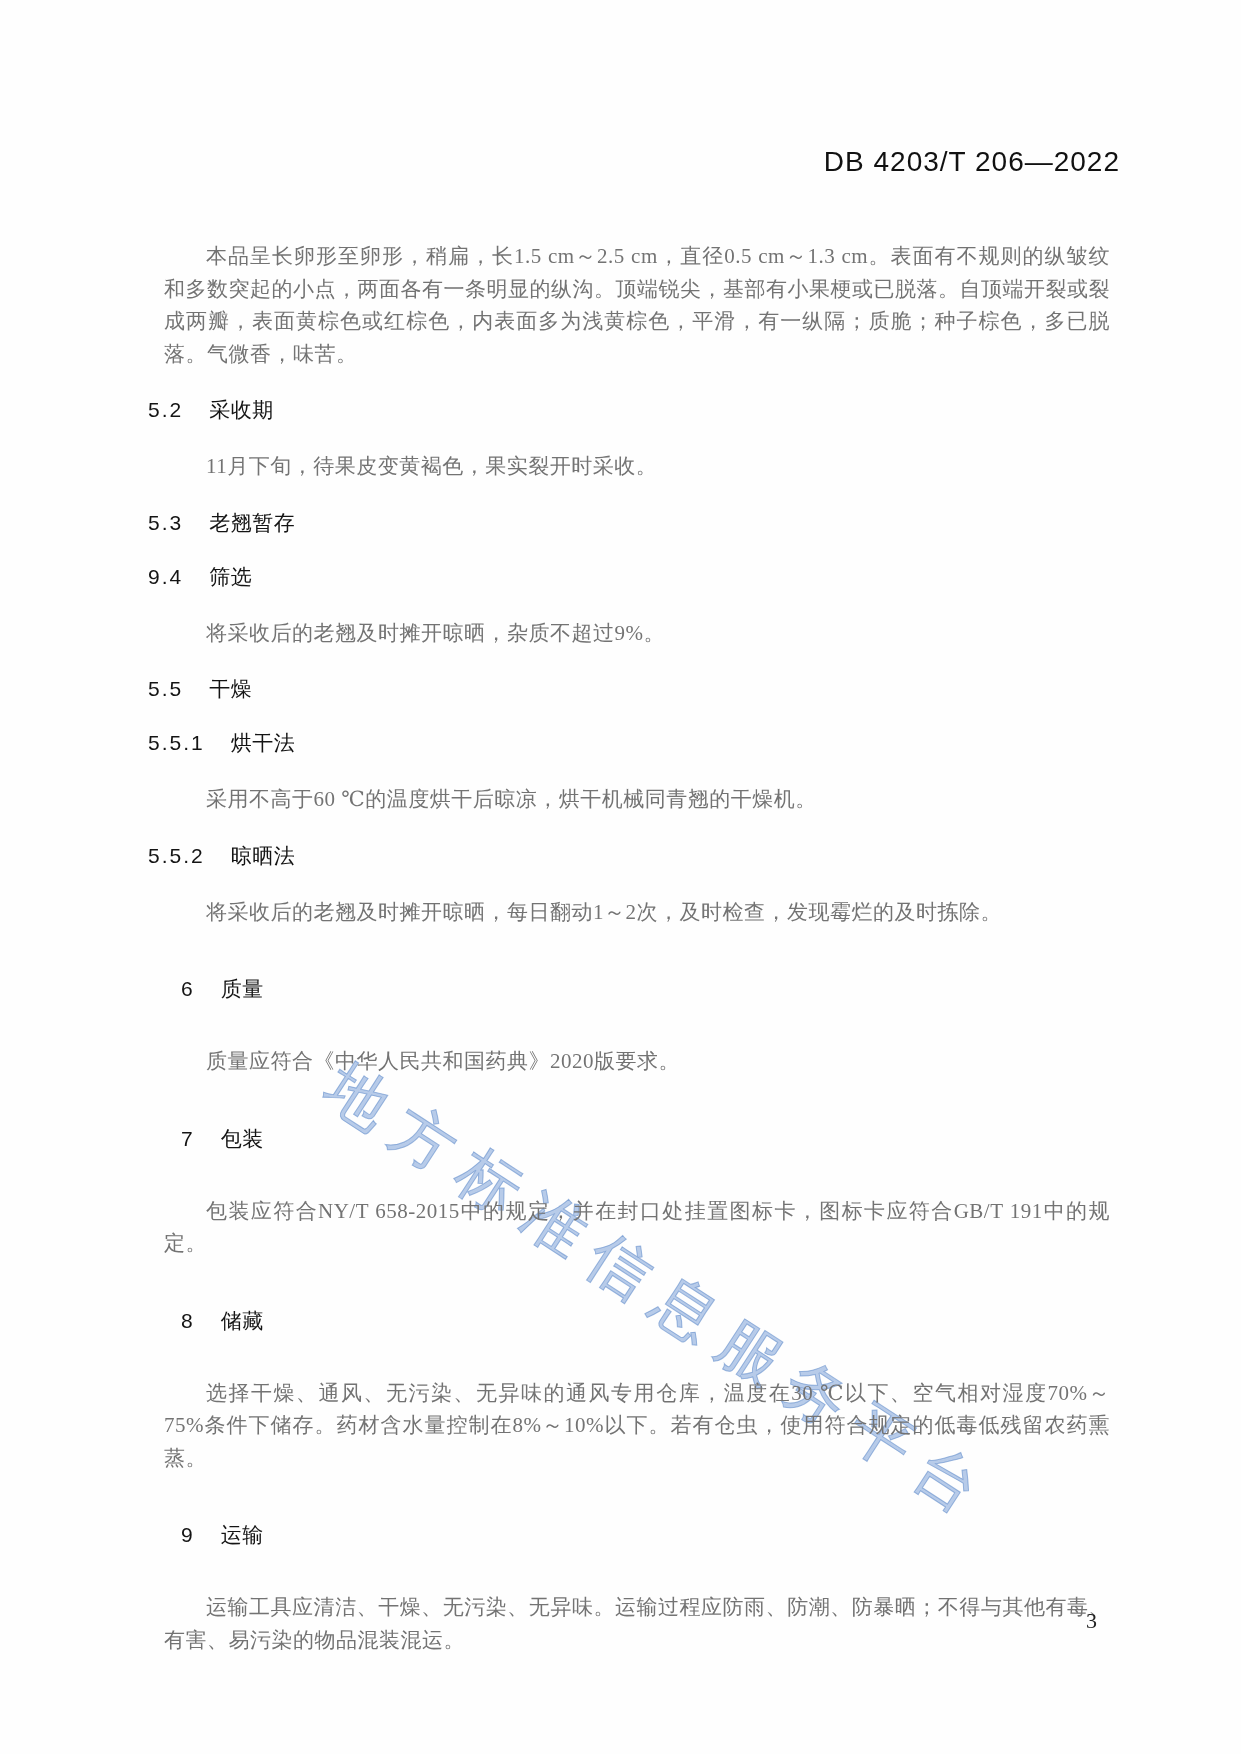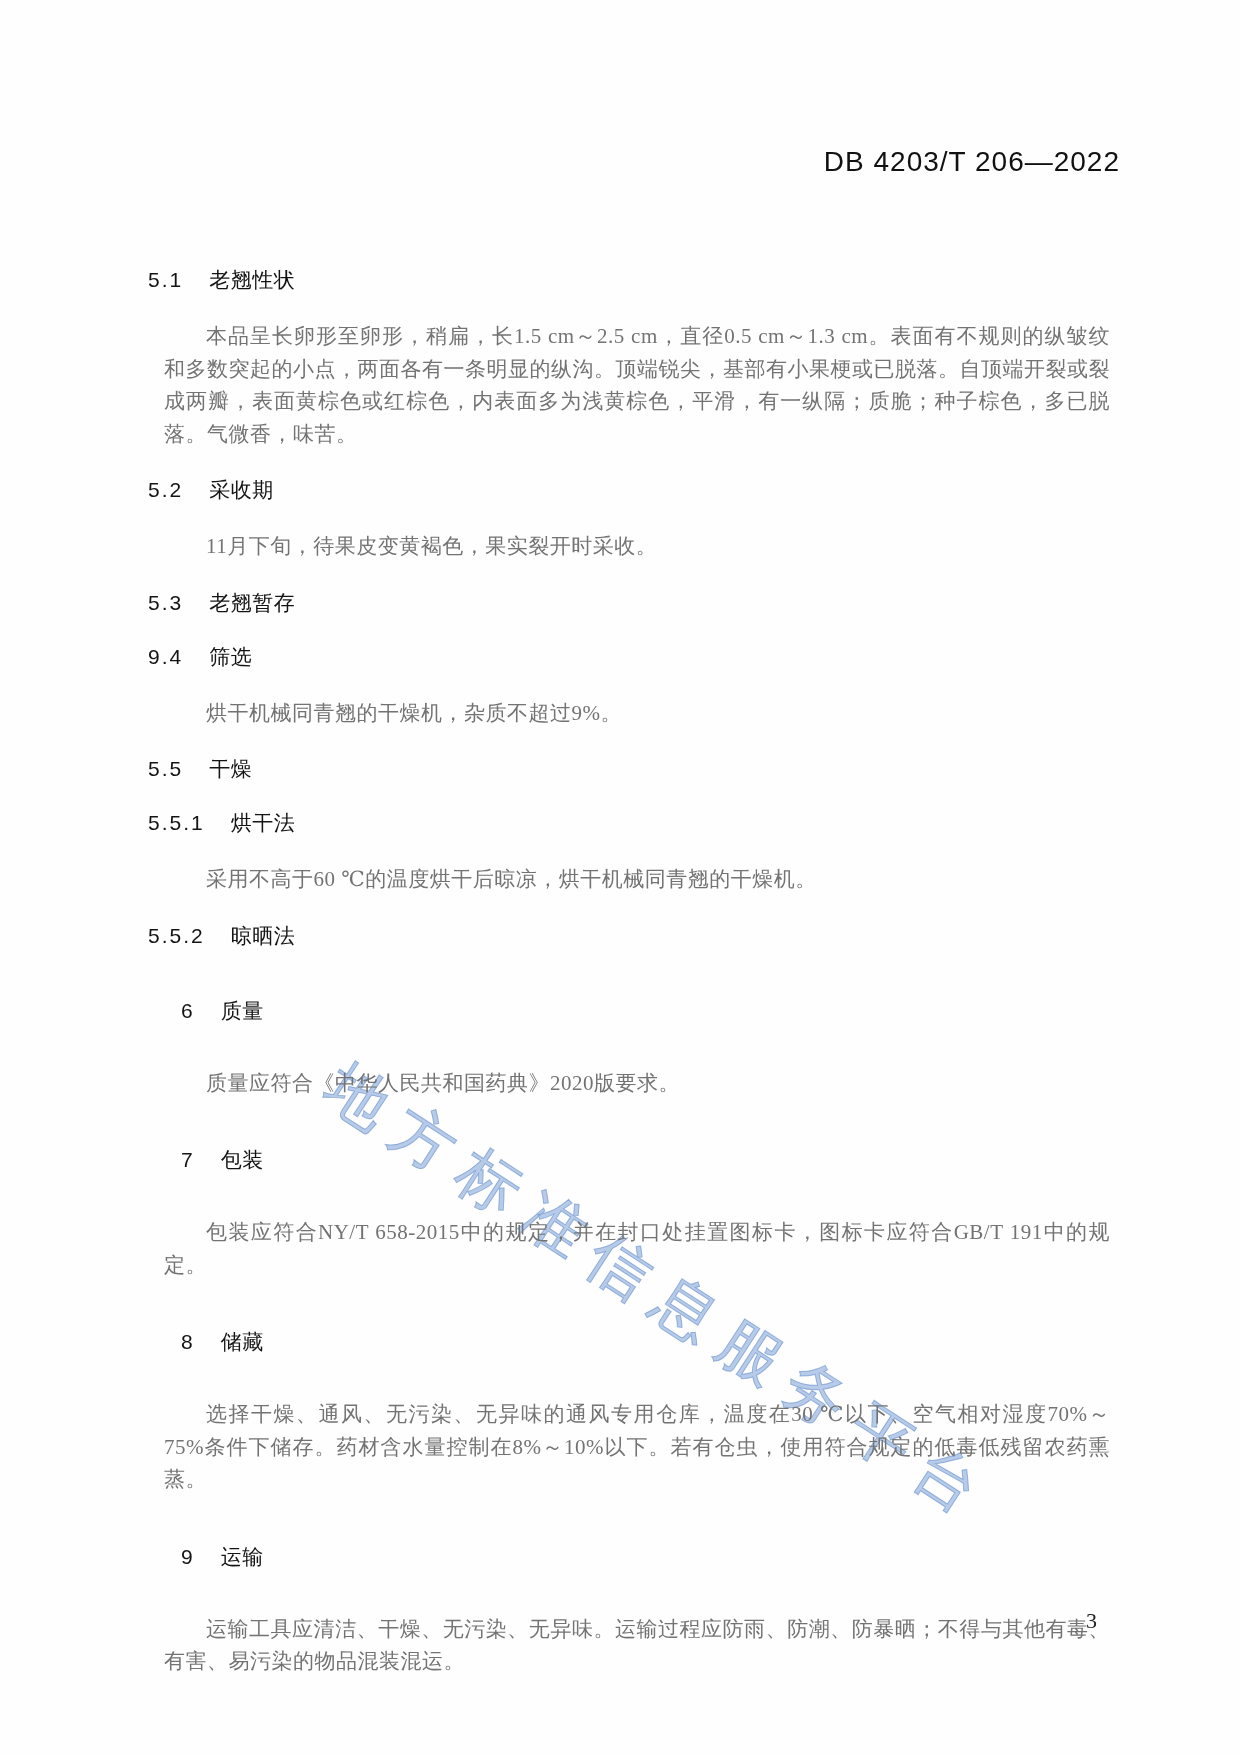--- a/index.html
+++ b/index.html
@@ -86,31 +86,31 @@
 </head>
 <body>
 
 <div class="page">
 
   <div class="watermark">地方标准信息服务平台</div>
 
   <div class="doc-header">DB 4203/T 206—2022</div>
 
   <div class="content" id="content">
-      <div class="sec-heading"><span class="sec-num">5.1</span><span class="sec-title">老翘性状</span></div>
       <p class="sec-para">本品呈长卵形至卵形，稍扁，长1.5 cm～2.5 cm，直径0.5 cm～1.3 cm。表面有不规则的纵皱纹和多数突起的小点，两面各有一条明显的纵沟。顶端锐尖，基部有小果梗或已脱落。自顶端开裂或裂成两瓣，表面黄棕色或红棕色，内表面多为浅黄棕色，平滑，有一纵隔；质脆；种子棕色，多已脱落。气微香，味苦。</p>
       <div class="sec-heading"><span class="sec-num">5.2</span><span class="sec-title">采收期</span></div>
       <p class="sec-para">11月下旬，待果皮变黄褐色，果实裂开时采收。</p>
       <div class="sec-heading"><span class="sec-num">5.3</span><span class="sec-title">老翘暂存</span></div>
       <div class="sec-heading"><span class="sec-num">9.4</span><span class="sec-title">筛选</span></div>
-      <p class="sec-para">烘干机械同青翘的干燥机，杂质不超过9%。</p>
+      <p class="sec-para">将采收后的老翘及时摊开晾晒，杂质不超过9%。</p>
       <div class="sec-heading"><span class="sec-num">5.5</span><span class="sec-title">干燥</span></div>
       <div class="sec-heading"><span class="sec-num">5.5.1</span><span class="sec-title">烘干法</span></div>
       <p class="sec-para">采用不高于60 ℃的温度烘干后晾凉，烘干机械同青翘的干燥机。</p>
       <div class="sec-heading"><span class="sec-num">5.5.2</span><span class="sec-title">晾晒法</span></div>
+      <p class="sec-para">将采收后的老翘及时摊开晾晒，每日翻动1～2次，及时检查，发现霉烂的及时拣除。</p>
       <div class="sec-heading level1"><span class="sec-num">6</span><span class="sec-title">质量</span></div>
       <p class="sec-para">质量应符合《中华人民共和国药典》2020版要求。</p>
       <div class="sec-heading level1"><span class="sec-num">7</span><span class="sec-title">包装</span></div>
       <p class="sec-para">包装应符合NY/T 658-2015中的规定，并在封口处挂置图标卡，图标卡应符合GB/T 191中的规定。</p>
       <div class="sec-heading level1"><span class="sec-num">8</span><span class="sec-title">储藏</span></div>
       <p class="sec-para">选择干燥、通风、无污染、无异味的通风专用仓库，温度在30 ℃以下、空气相对湿度70%～75%条件下储存。药材含水量控制在8%～10%以下。若有仓虫，使用符合规定的低毒低残留农药熏蒸。</p>
       <div class="sec-heading level1"><span class="sec-num">9</span><span class="sec-title">运输</span></div>
       <p class="sec-para">运输工具应清洁、干燥、无污染、无异味。运输过程应防雨、防潮、防暴晒；不得与其他有毒、有害、易污染的物品混装混运。</p>
     </div>
 

